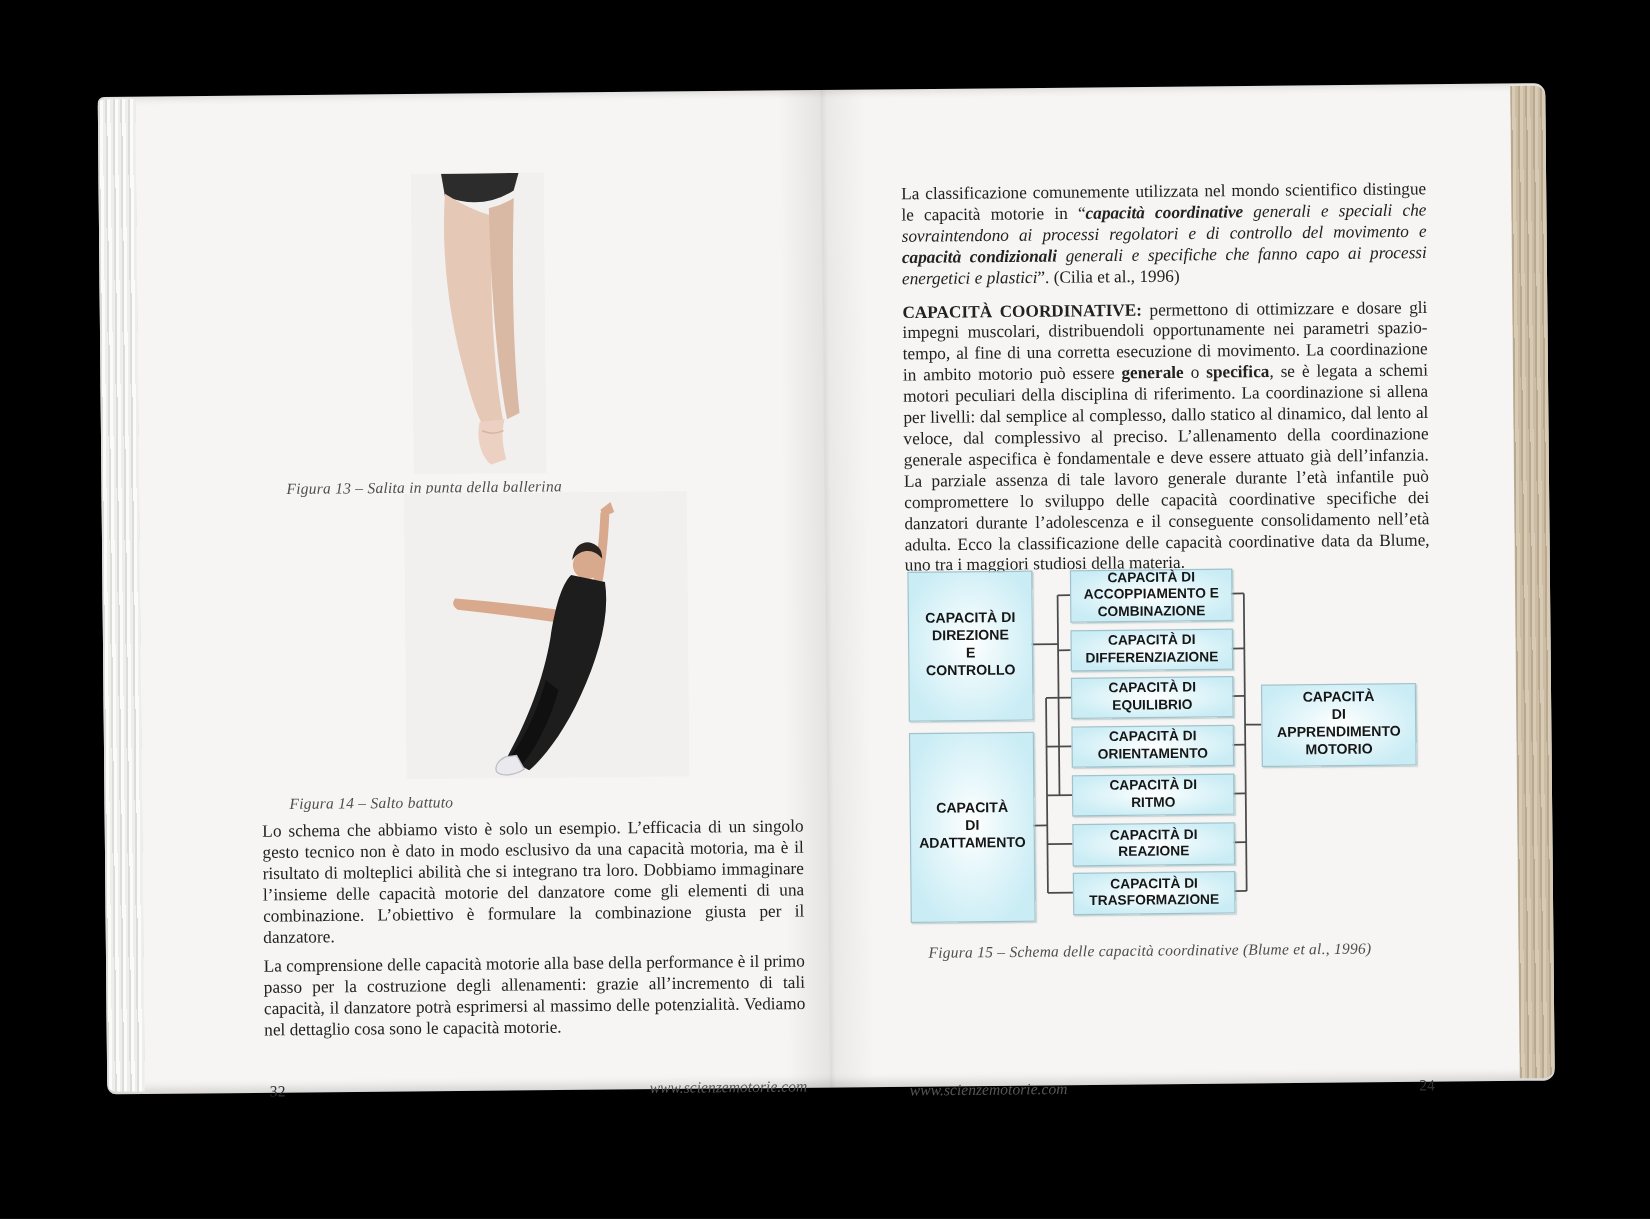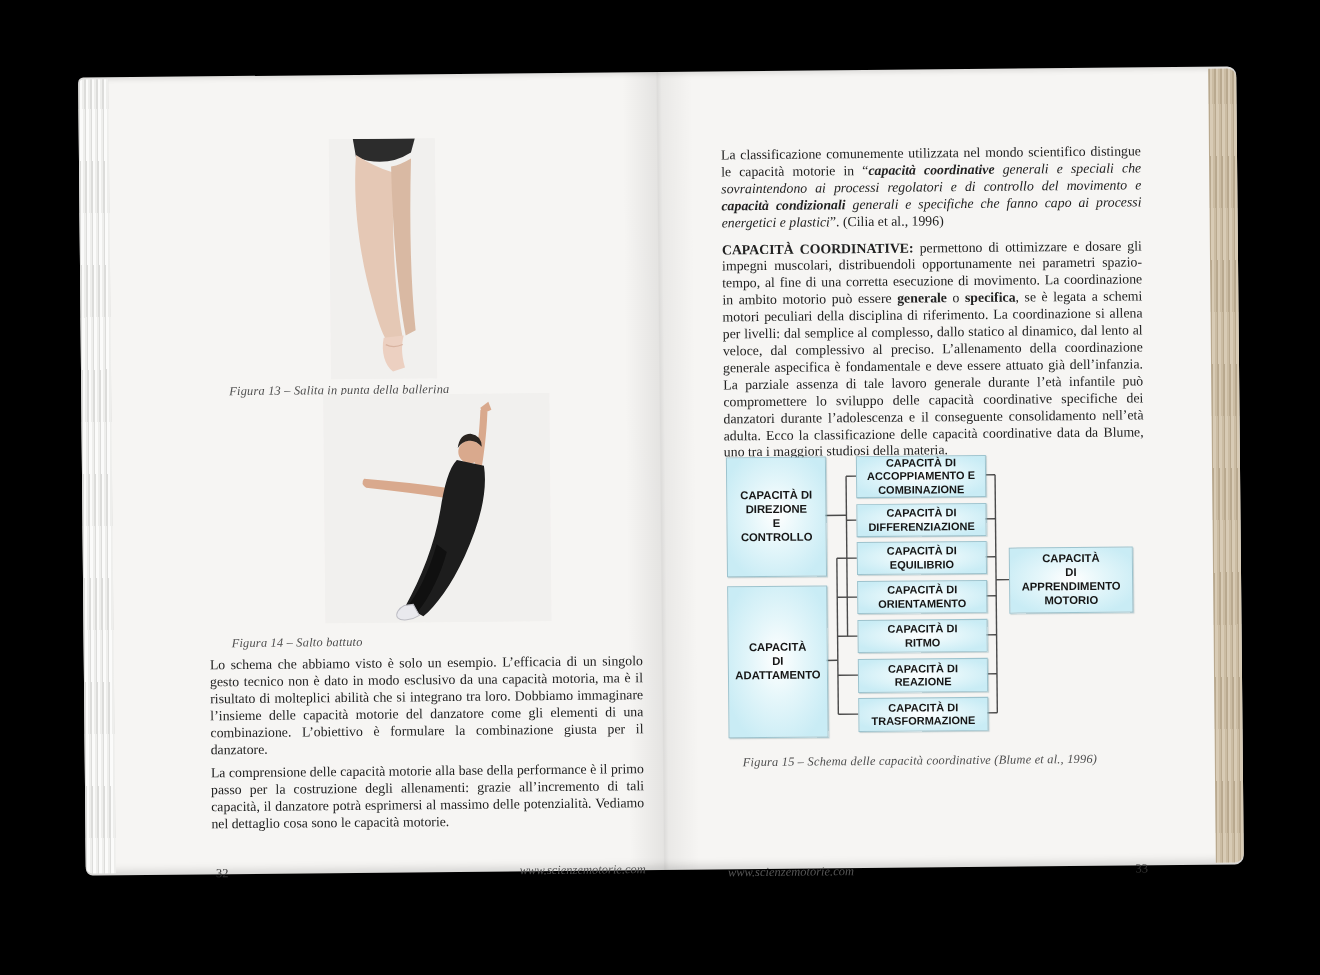--- a/index.html
+++ b/index.html
@@ -151,18 +151,18 @@
       <div class="dbox side-r" style="top:95px;height:64px;">CAPACITÀ
 DI
 APPRENDIMENTO
 MOTORIO</div>
     </div>
 
     <div class="caption" style="left:80px;top:684px;">Figura 15 – Schema delle capacità coordinative (Blume et al., 1996)</div>
 
     <div class="footer" style="left:64px;top:746px;width:420px;">
       <span class="url">www.scienzemotorie.com</span>
-      <span class="pagenum">33</span>
+      <span class="pagenum">24</span>
     </div>
   </div>
 
   <div class="spine"></div>
 </div>
 
 </body></html>

